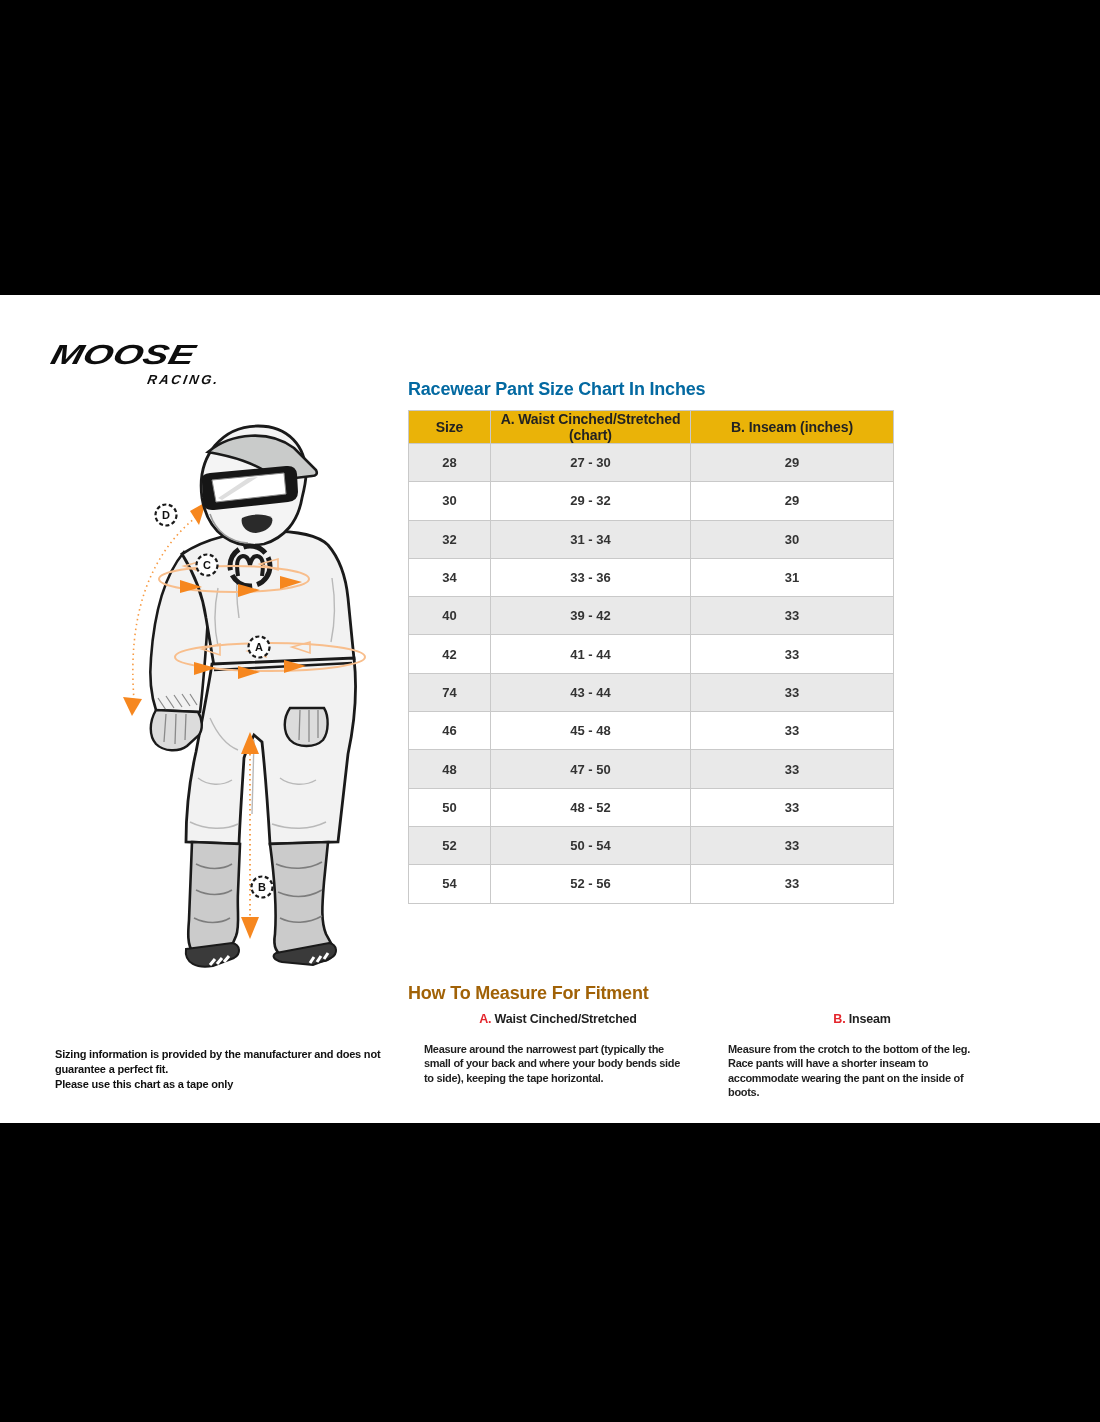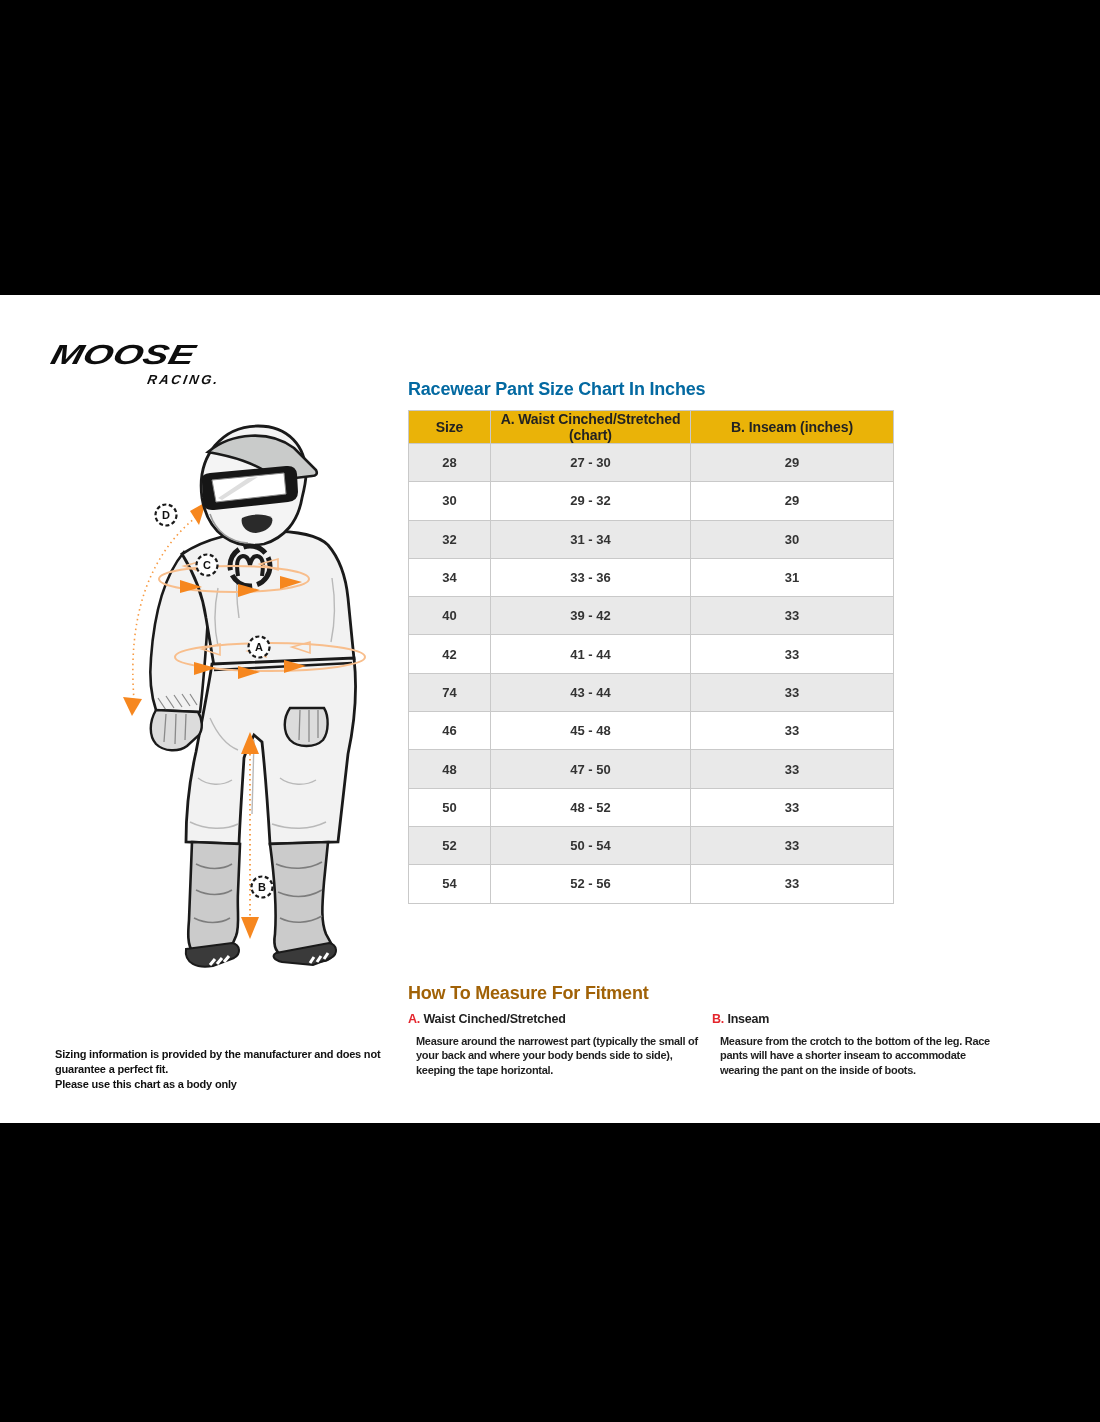--- a/index.html
+++ b/index.html
@@ -37,23 +37,23 @@
   }
   .size-table th{height:24px;font-size:14px;color:#222;background:#eab308;letter-spacing:-0.1px;}
   .size-table td{height:37.3px;font-size:13px;color:#333;background:#fff;}
   .size-table tbody tr:nth-child(odd) td{background:#e9e9e9;}
 
   
   .h2{position:absolute;left:408px;top:688px;font-size:18px;font-weight:bold;color:#a16207;letter-spacing:-0.2px;}
   .measure-item{position:absolute;top:717px;width:300px;color:#1f1f1f;}
   #measure-a{left:408px;}
   #measure-b{left:712px;}
-  .measure-title{font-size:12.5px;font-weight:bold;margin:0 0 2px 0;letter-spacing:-0.2px;}
+  .measure-title{font-size:12.5px;font-weight:bold;margin:0 0 2px 0;letter-spacing:-0.2px;text-align:center;}
   .measure-letter{color:#e4252c;}
-  .measure-body{font-size:11px;font-weight:bold;line-height:1.3;letter-spacing:-0.3px;margin:8px;}
+  .measure-body{font-size:11px;font-weight:bold;line-height:1.3;letter-spacing:-0.3px;margin:16px;}
 
   
   .disclaimer{position:absolute;left:55px;top:752px;width:370px;font-size:11px;font-weight:bold;color:#111;line-height:1.35;letter-spacing:-0.2px;}
 
   
   .figure-wrap{position:absolute;left:118px;top:123px;width:290px;height:560px;}
   .badge-text{font-size:11px;font-weight:bold;fill:#111;text-anchor:middle;}
 </style>
 </head>
 <body>
@@ -266,16 +266,16 @@
     <p class="measure-body">Measure around the narrowest part (typically the small of your back and where your body bends side to side), keeping the tape horizontal.</p>
   </div>
 
   <div class="measure-item" id="measure-b">
     <p class="measure-title"><span class="measure-letter">B.</span> <span>Inseam</span></p>
     <p class="measure-body">Measure from the crotch to the bottom of the leg. Race pants will have a shorter inseam to accommodate wearing the pant on the inside of boots.</p>
   </div>
 
   <div class="disclaimer">
     <div>Sizing information is provided by the manufacturer and does not guarantee a perfect fit.</div>
-    <div>Please use this chart as a body only</div>
+    <div>Please use this chart as a tape only</div>
   </div>
 
 </div>
 
 </body></html>

